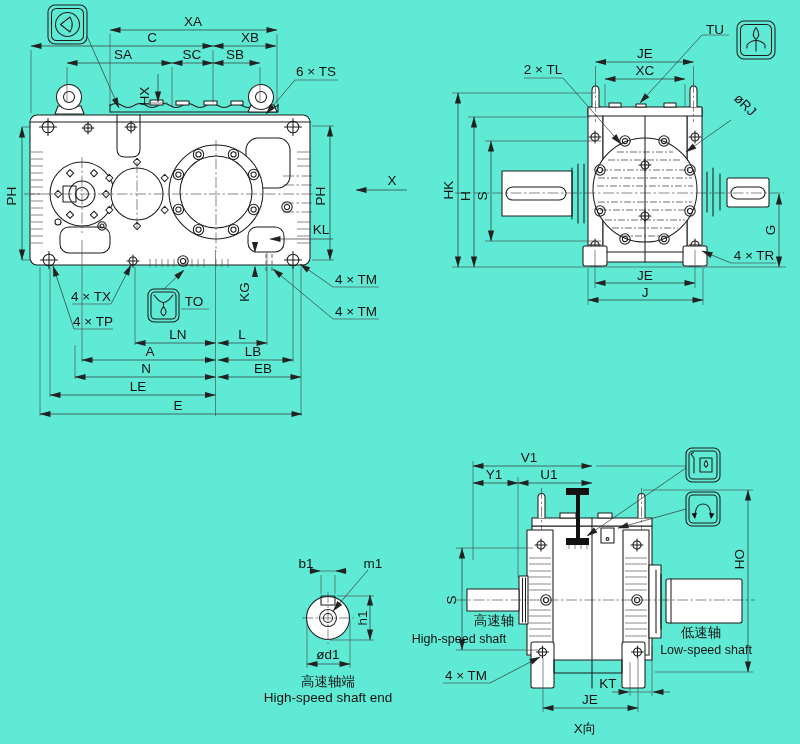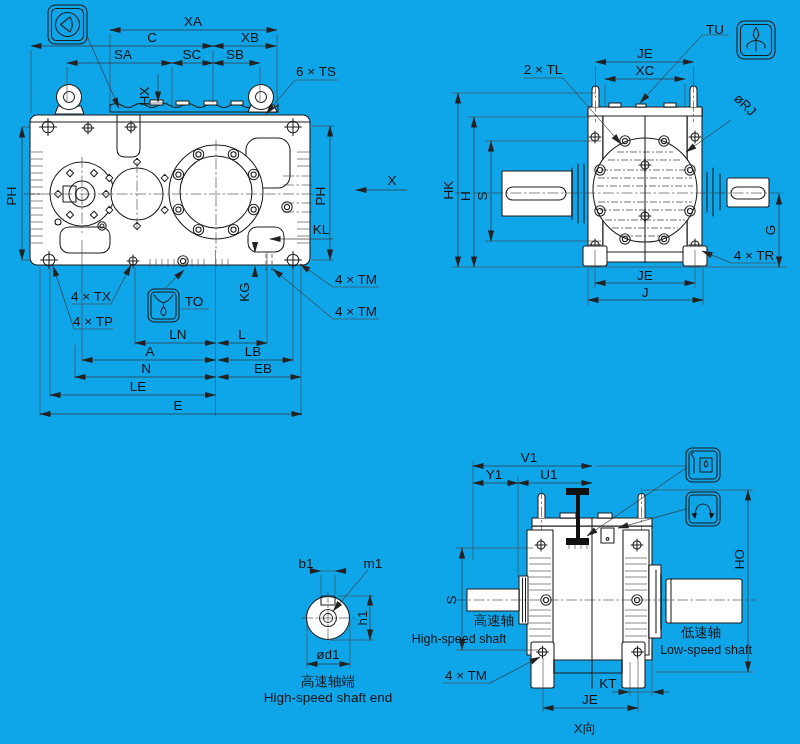--- a/index.html
+++ b/index.html
@@ -1,16 +1,16 @@
 <!DOCTYPE html>
 <html><head>
 <meta charset="utf-8">
 <style>
   html,body{margin:0;padding:0;background:#fff;}
-  .stage{position:relative;width:800px;height:744px;background:#0ea5e9;overflow:hidden;
+  .stage{position:relative;width:800px;height:744px;background:#5eead4;overflow:hidden;
          font-family:"Liberation Sans",sans-serif;}
   svg{display:block;}
   .o{stroke:#1d1d1d;fill:none;stroke-width:1.05;stroke-linecap:round;stroke-linejoin:round;}
   .of{stroke:#1d1d1d;fill:#fff;stroke-width:1.05;stroke-linejoin:round;}
   .t{stroke:#4a4a4a;fill:none;stroke-width:.65;}
   .dim{stroke:#333;fill:none;stroke-width:.7;marker-start:url(#as);marker-end:url(#ae);}
   .ldr{stroke:#333;fill:none;stroke-width:.7;marker-end:url(#ae);}
   .cl{stroke:#3a3a3a;fill:none;stroke-width:.6;stroke-dasharray:11 2.5 2.5 2.5;}
   .dsh{stroke:#333;fill:none;stroke-width:.7;stroke-dasharray:7 2 2 2;}
   .hd{stroke:#333;fill:none;stroke-width:.75;stroke-dasharray:4 2.5;}

